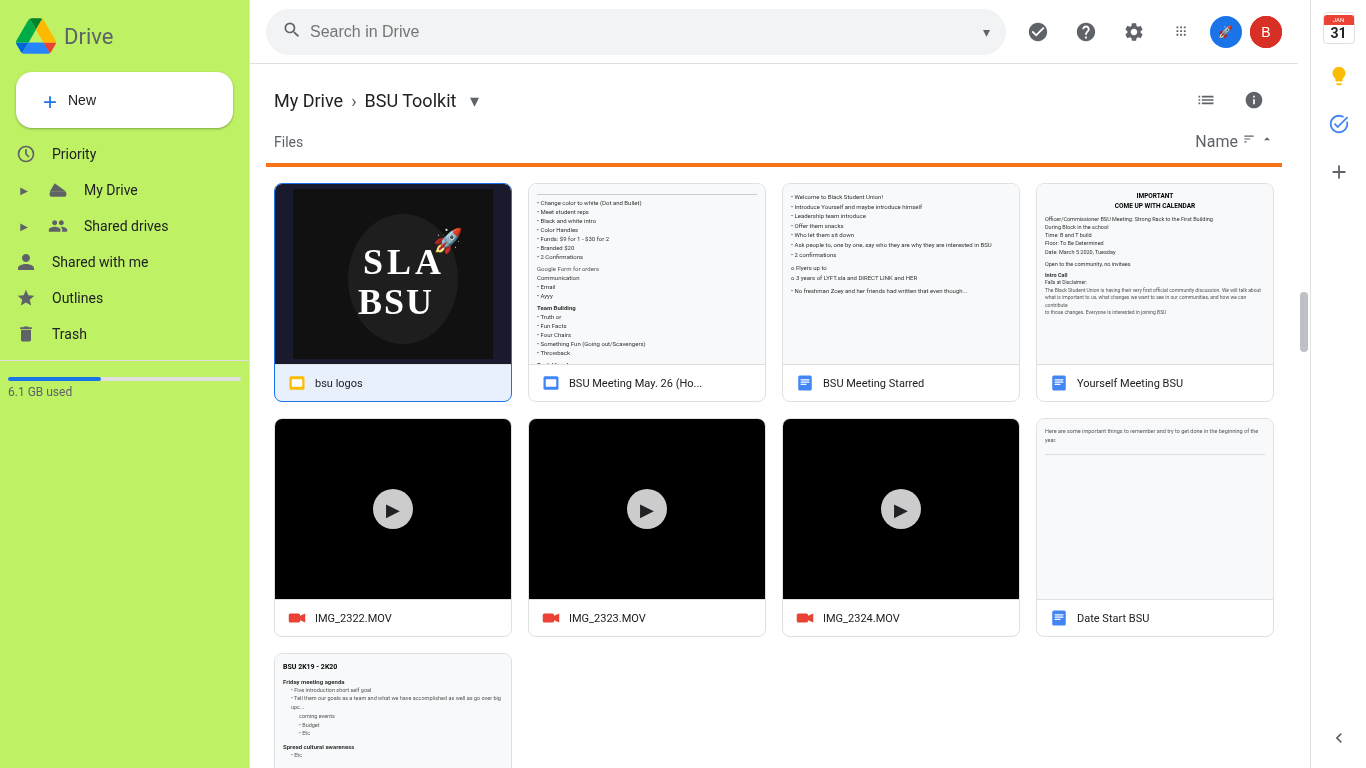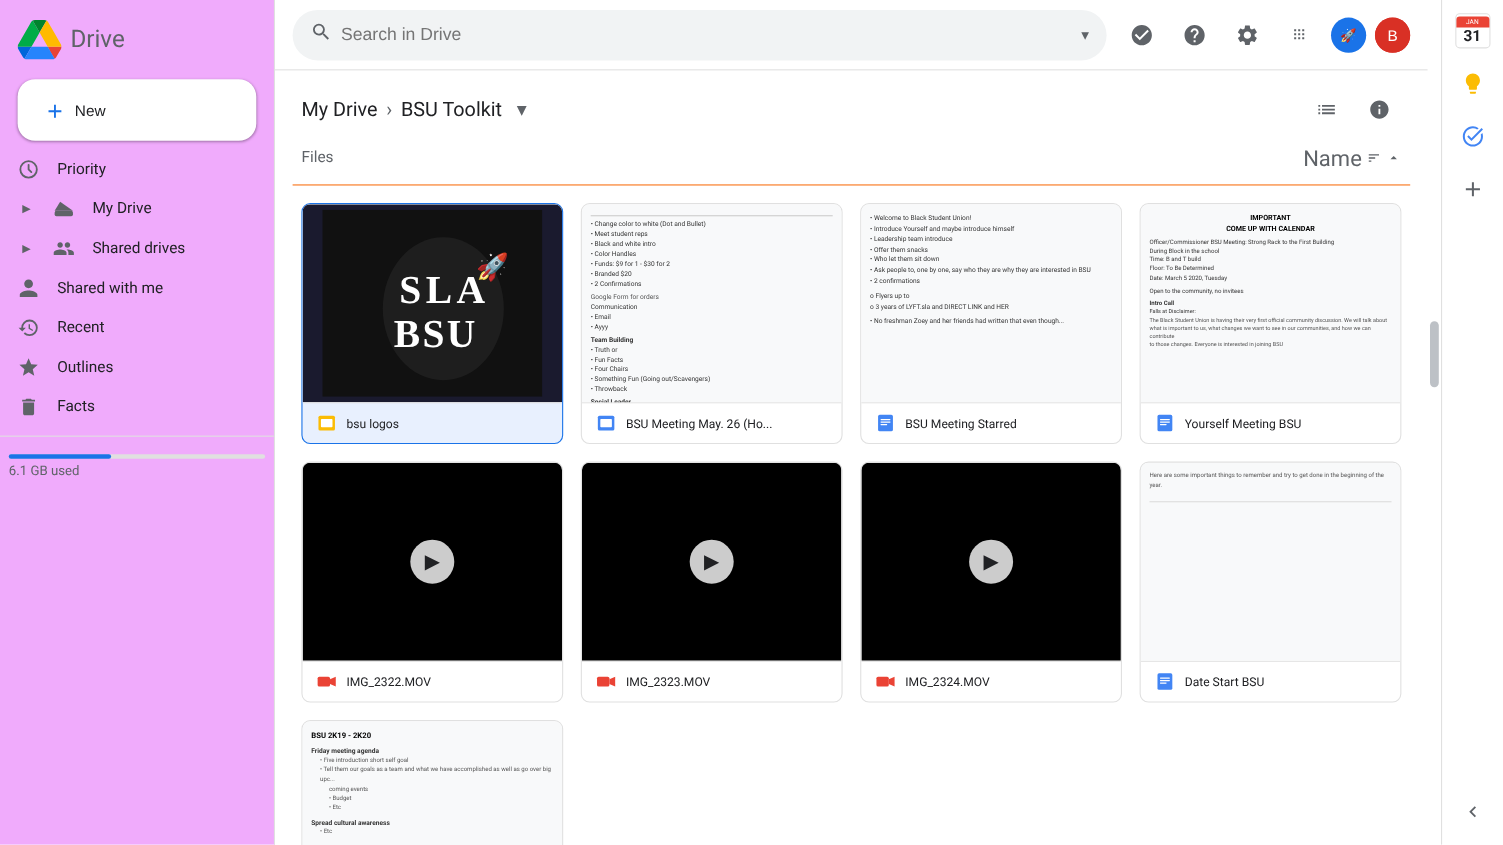--- a/index.html
+++ b/index.html
@@ -2,21 +2,21 @@
 <html><head>
   <meta charset="utf-8">
   <style>
     * { box-sizing: border-box; margin: 0; padding: 0; }
     body { font-family: 'Google Sans', Roboto, Arial, sans-serif; background: #fff; display: flex; height: 768px; overflow: hidden; }
 
     
     #sidebar {
       width: 250px;
       min-width: 250px;
-      background: #f0abfc;
+      background: #bef264;
       padding: 8px 0;
       display: flex;
       flex-direction: column;
       height: 100%;
       border-right: 1px solid #e0e0e0;
     }
     .sidebar-header {
       display: flex;
       align-items: center;
       padding: 8px 16px 12px 16px;
@@ -252,31 +252,31 @@
       display: flex;
       align-items: center;
       gap: 8px;
     }
 
     .files-header {
       display: flex;
       align-items: center;
       justify-content: space-between;
       padding: 4px 8px 12px;
-      border-bottom: 1px solid #f97316;
+      border-bottom: 4px solid #f97316;
     }
     .files-label {
       font-size: 14px;
       color: #5f6368;
     }
     .sort-label {
       display: flex;
-      align-items: center;
+      align-items: flex-start;
       gap: 4px;
-      font-size: 20px;
+      font-size: 16px;
       color: #5f6368;
       cursor: pointer;
     }
 
     .files-grid {
       display: grid;
       grid-template-columns: repeat(4, 1fr);
       gap: 16px;
       padding: 16px 8px;
     }
@@ -444,45 +444,37 @@
 
     <div class="nav-item">
       <span class="nav-icon">
         <svg width="20" height="20" viewBox="0 0 24 24" fill="#5f6368" xmlns="http://www.w3.org/2000/svg">
           <path d="M12 12c2.7 0 4.8-2.1 4.8-4.8S14.7 2.4 12 2.4 7.2 4.5 7.2 7.2 9.3 12 12 12zm0 2.4c-3.2 0-9.6 1.6-9.6 4.8v2.4h19.2v-2.4c0-3.2-6.4-4.8-9.6-4.8z"></path>
         </svg>
       </span>
       <span>Shared with me</span>
     </div>
 
-    <div class="nav-item">
-      <span class="nav-icon">
-        <svg width="20" height="20" viewBox="0 0 24 24" fill="#5f6368">
-          <path d="M13 3a9 9 0 0 0-9 9H1l3.89 3.89.07.14L9 12H6c0-3.87 3.13-7 7-7s7 3.13 7 7-3.13 7-7 7c-1.93 0-3.68-.79-4.94-2.06l-1.42 1.42A8.954 8.954 0 0 0 13 21a9 9 0 0 0 0-18zm-1 5v5l4.28 2.54.72-1.21-3.5-2.08V8H12z"></path>
-        </svg>
-      </span>
-      <span>Recent</span>
-    </div>
 
     <div class="nav-item">
       <span class="nav-icon">
         <svg width="20" height="20" viewBox="0 0 24 24" fill="#5f6368">
           <path d="M12 17.27L18.18 21l-1.64-7.03L22 9.24l-7.19-.61L12 2 9.19 8.63 2 9.24l5.46 4.73L5.82 21z"></path>
         </svg>
       </span>
       <span>Outlines</span>
     </div>
 
     <div class="nav-item">
       <span class="nav-icon">
         <svg width="20" height="20" viewBox="0 0 24 24" fill="#5f6368">
           <path d="M6 19c0 1.1.9 2 2 2h8c1.1 0 2-.9 2-2V7H6v12zM19 4h-3.5l-1-1h-5l-1 1H5v2h14V4z"></path>
         </svg>
       </span>
-      <span>Facts</span>
+      <span>Trash</span>
     </div>
 
     <div class="sidebar-divider"></div>
 
     <div class="storage-section">
       <div class="storage-bar-bg">
         <div class="storage-bar-fill"></div>
       </div>
       <div class="storage-used">6.1 GB used</div>
     </div>

